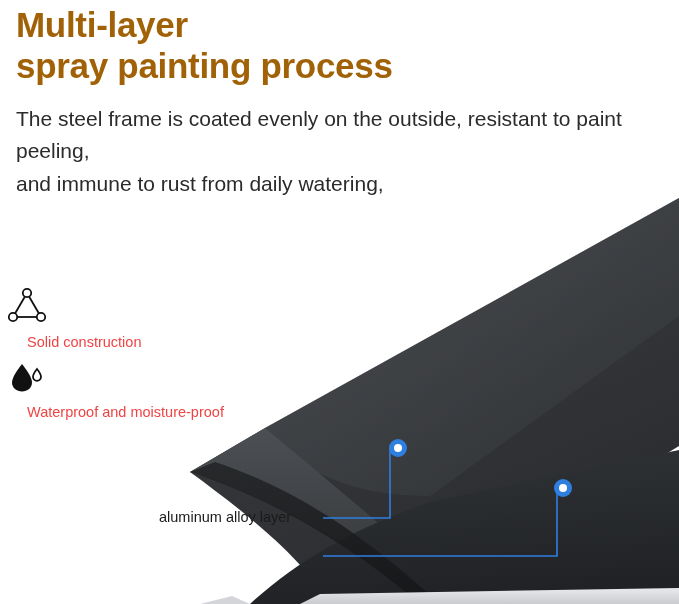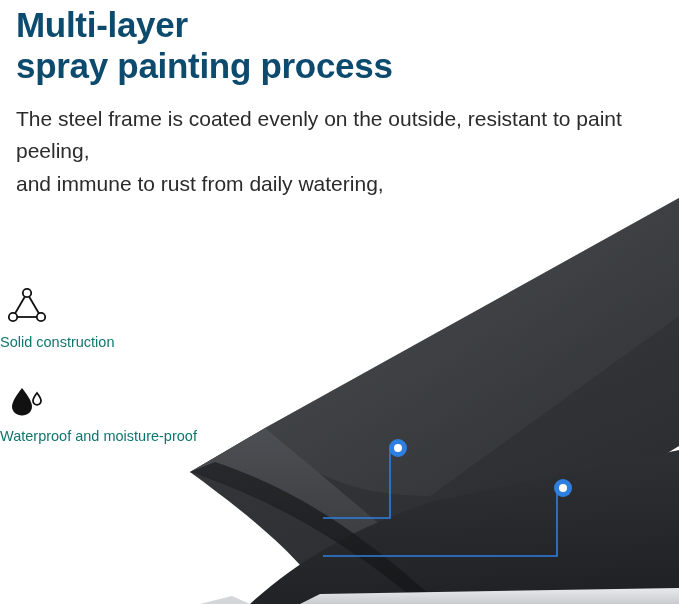--- a/index.html
+++ b/index.html
@@ -21,21 +21,21 @@
     position: absolute;
     left: 16px;
     top: 0px;
     width: 640px;
   }
   .title {
     font-size: 35px;
     font-weight: bold;
     line-height: 1.18;
     letter-spacing: -0.3px;
-    color: #0c4a6e;
+    color: #a16207;
     margin: 0;
     padding-top: 4px;
     white-space: pre-line;
   }
   .subtitle {
     margin: 0;
     padding-top: 16px;
     font-size: 21px;
     line-height: 1.55;
     color: #2b2b2b;
@@ -64,26 +64,27 @@
     left: 0px;
     width: 300px;
   }
   .feature .ficon {
     display: block;
     margin-left: 6px;
   }
   .feature .flabel {
     display: block;
     font-size: 14.5px;
-    color: #0f766e;
+    color: #ef4444;
     margin-top: 4px;
     white-space: nowrap;
+    padding-left: 27px;
   }
   #feature-0 { top: 90px; }
-  #feature-1 { top: 184px; }
+  #feature-1 { top: 160px; }
 
   
   .callout-label {
     position: absolute;
     font-size: 14.5px;
     color: #1a1a1a;
     white-space: nowrap;
   }
   #callout-label-0 { left: 159px; top: 313px; }
   #callout-label-1 { left: 12px;  top: 351px; }
@@ -179,14 +180,15 @@
   <div class="feature" id="feature-1">
     <span class="ficon">
       <svg width="42" height="40" viewBox="0 0 42 40">
         <path d="M16 8 C16 8 6 20 6 26.5 C6 31.7 10.5 35.5 16 35.5 C21.5 35.5 26 31.7 26 26.5 C26 20 16 8 16 8 Z" fill="#111"></path>
         <path d="M31 13 C31 13 27 18 27 20.8 C27 23.1 28.8 24.8 31 24.8 C33.2 24.8 35 23.1 35 20.8 C35 18 31 13 31 13 Z" fill="none" stroke="#111" stroke-width="1.8"></path>
       </svg>
     </span>
     <span class="flabel">Waterproof and moisture-proof</span>
   </div>
 
+  <span class="callout-label" id="callout-label-0">aluminum alloy layer</span>
 
 </div>
 
 </body></html>

